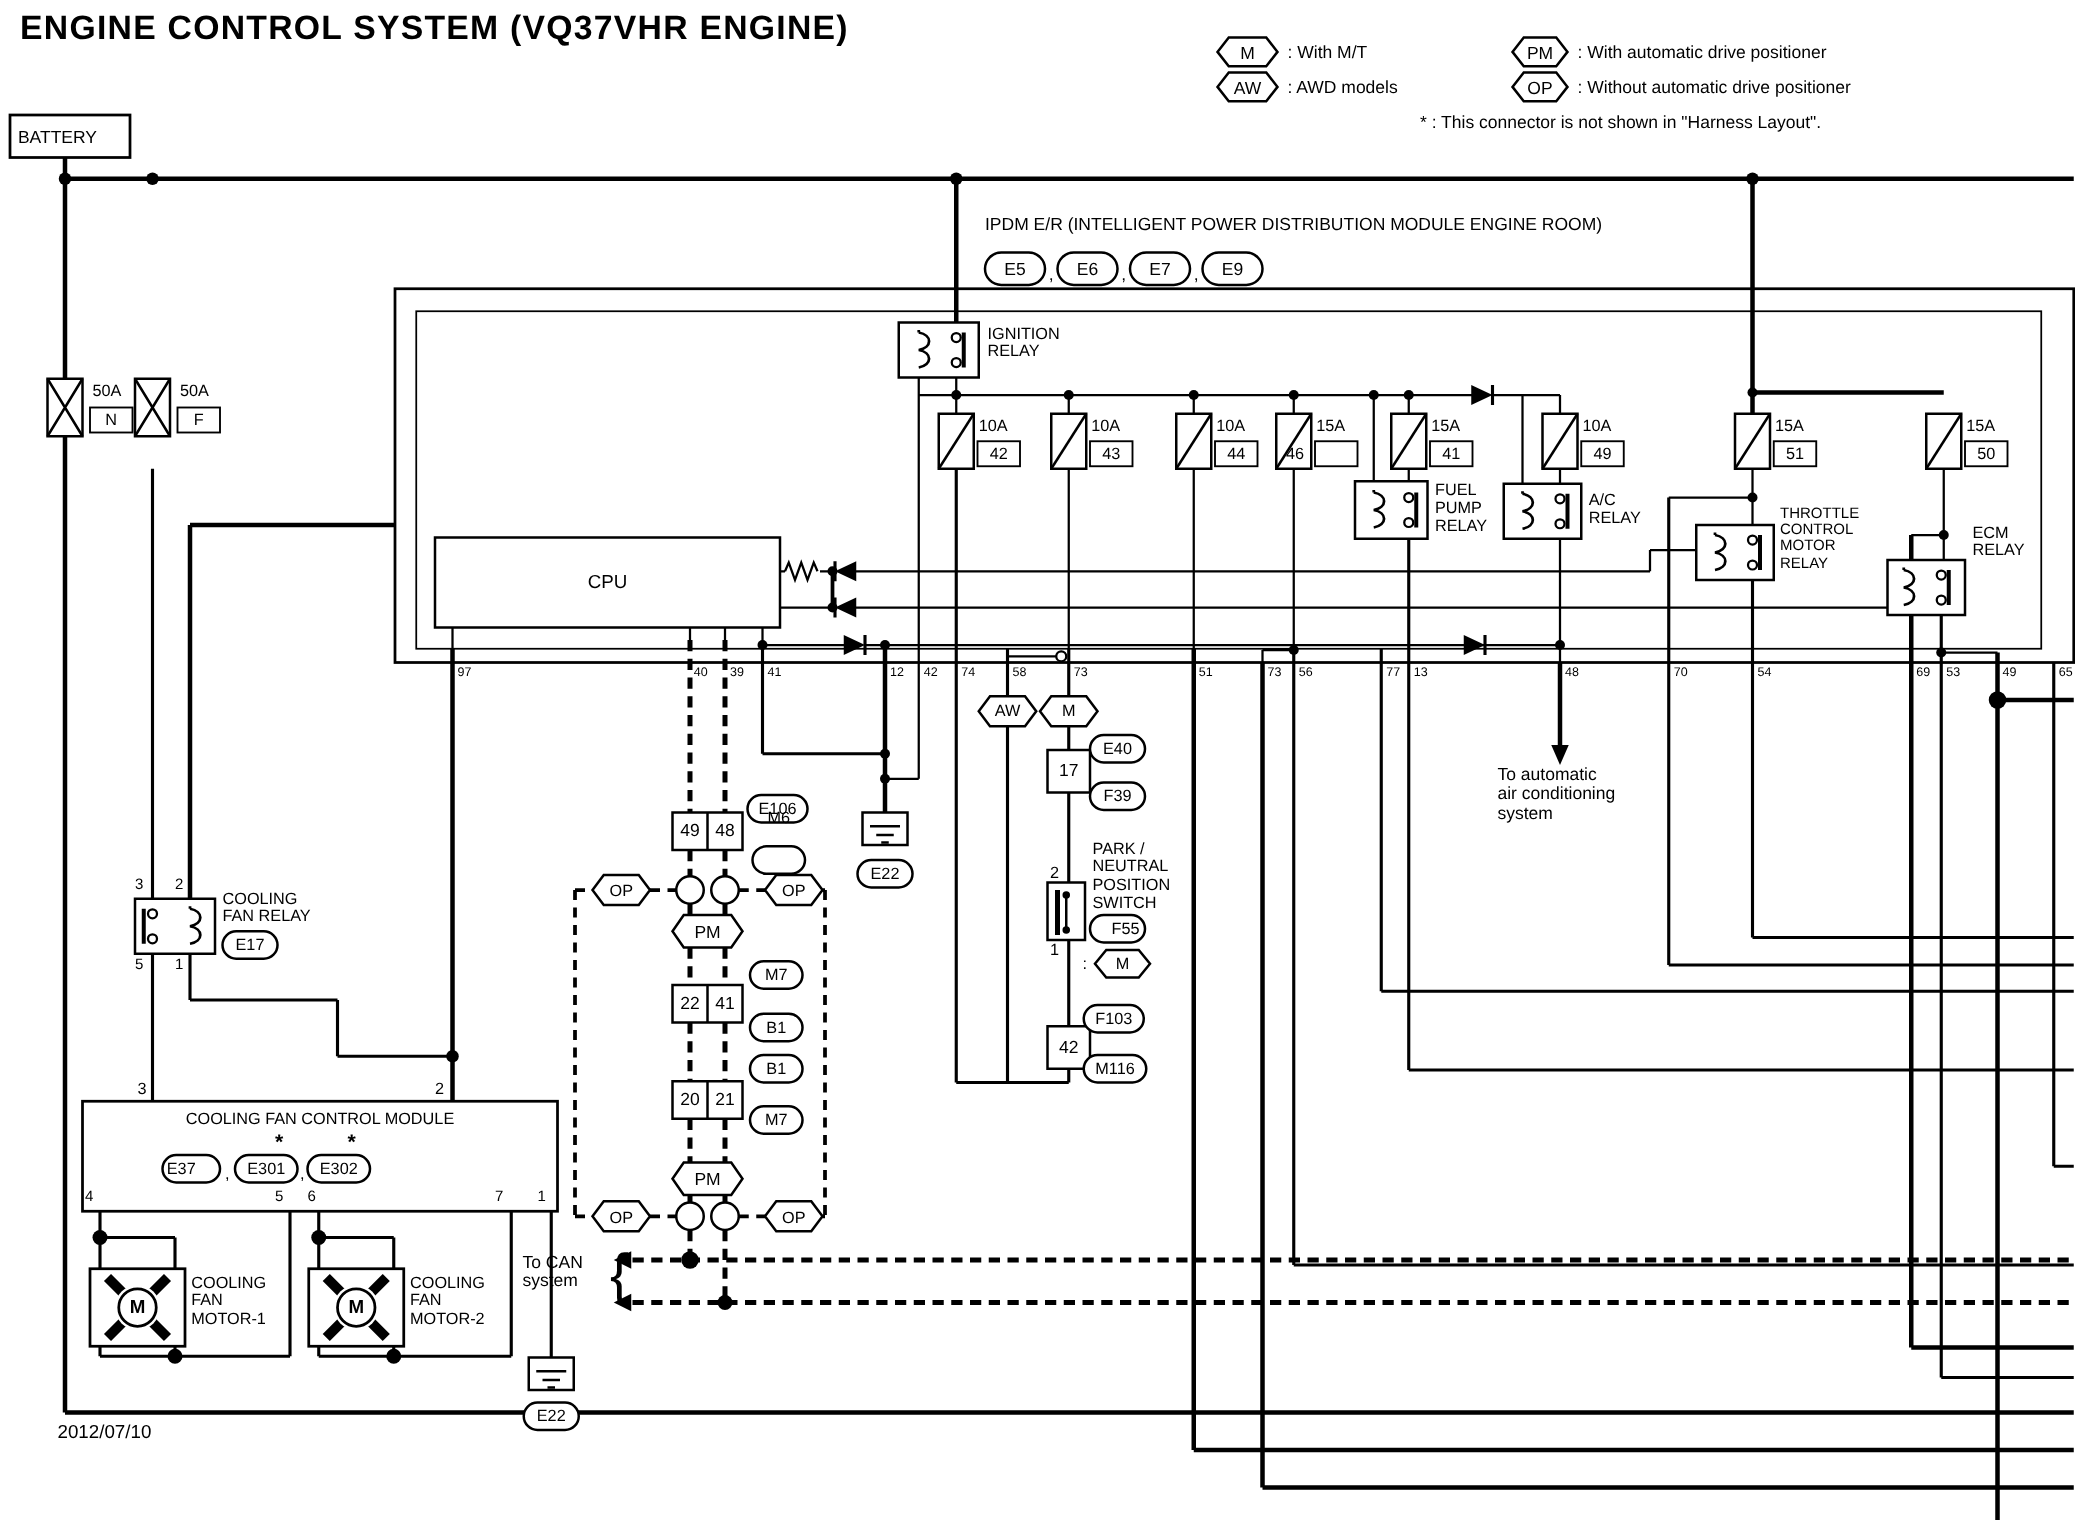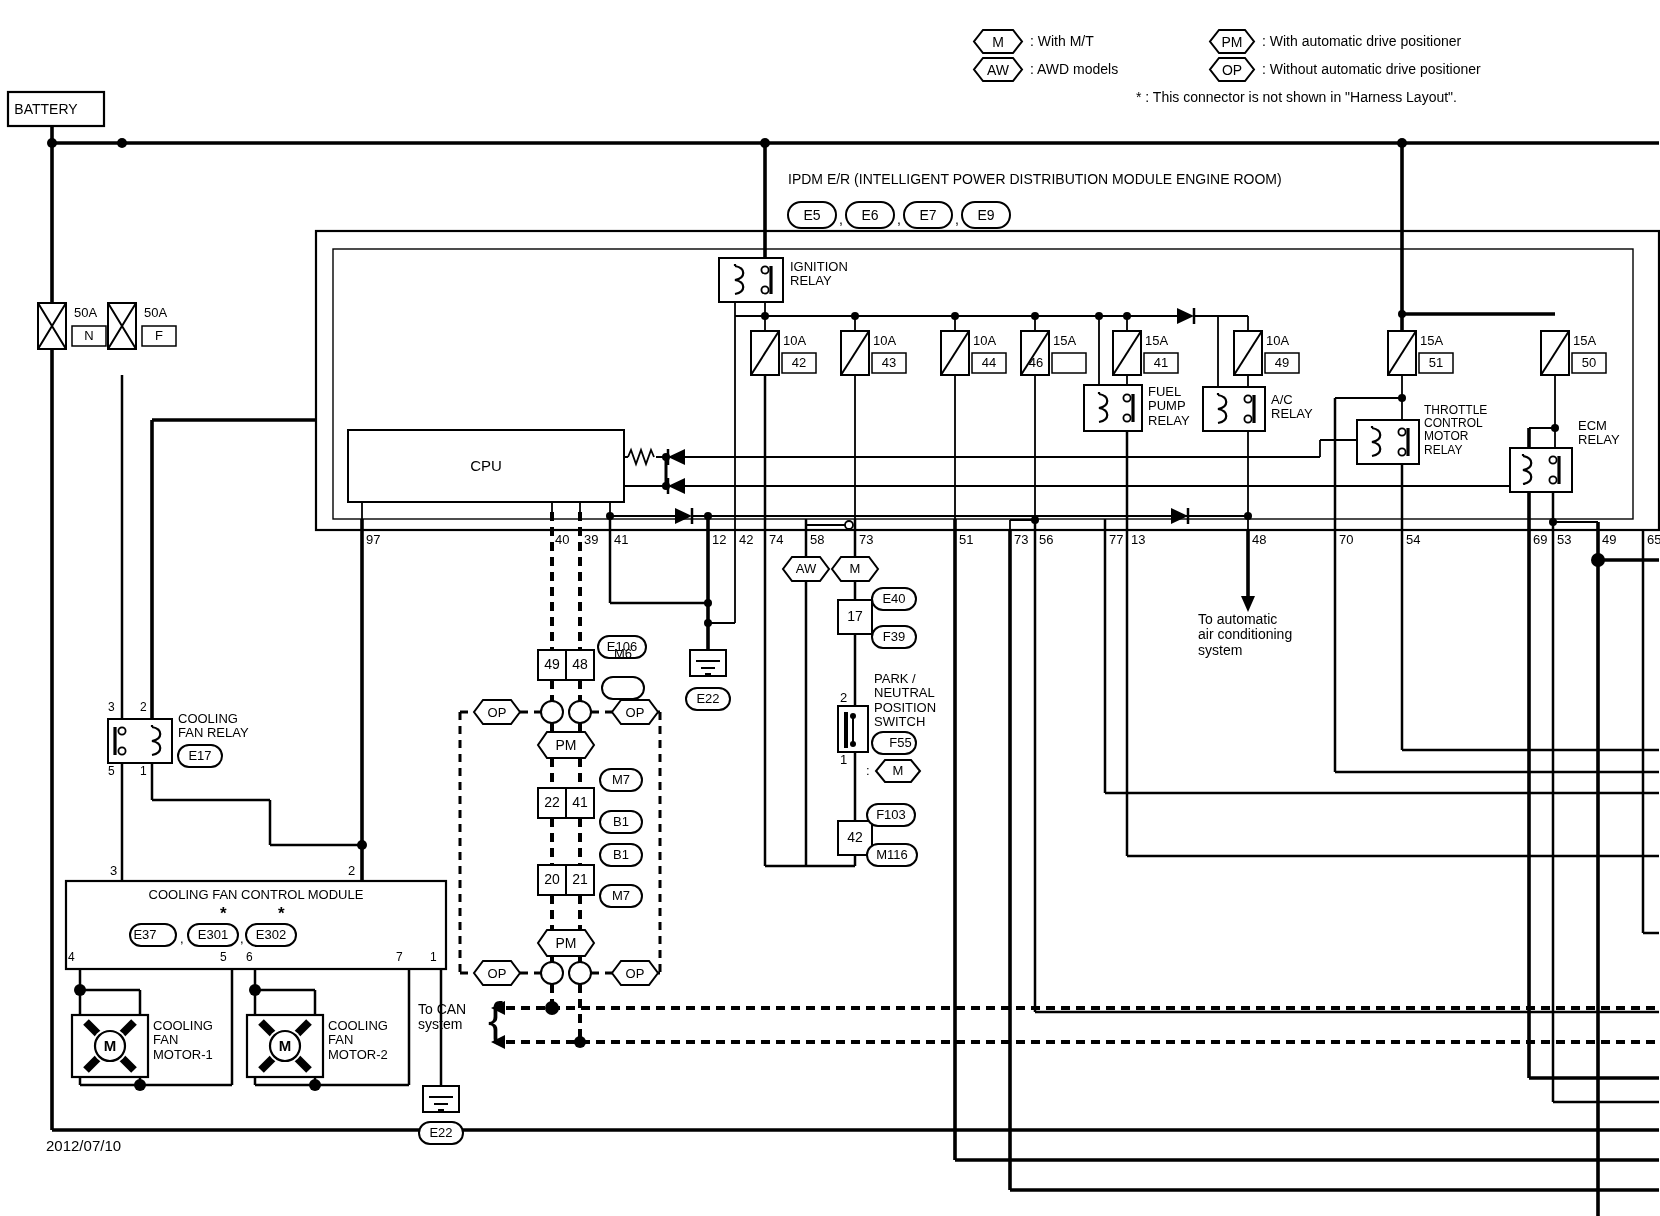--- a/index.html
+++ b/index.html
@@ -5,21 +5,21 @@
   html,body{margin:0;padding:0;background:#fff;}
   .stage{position:relative;width:1660px;height:1216px;background:#fff;overflow:hidden;
          font-family:"Liberation Sans",sans-serif;color:#000;}
   svg.wires{position:absolute;left:0;top:0;}
   .t{position:absolute;font-size:13px;line-height:1.1;white-space:pre-line;}
   .c{text-align:center;}
   .title{font-size:27px;font-weight:600;letter-spacing:1px;white-space:nowrap;}
   .f14{font-size:14px;}
   .f12{font-size:12px;}
   .f15{font-size:15px;}
-  .pin{font-size:13px;}
+  .pin{font-size:10px;}
   .star{font-size:17px;font-weight:bold;}
   .brace{font-size:46px;font-weight:100;line-height:1;}
   .mbold{font-weight:bold;font-size:15px;}
 </style>
 </head>
 <body>
 
 <div class="stage">
 
 <svg class="wires" width="1660" height="1216" viewBox="0 0 1660 1216">
@@ -312,20 +312,21 @@
         <circle cx="580" cy="1042" r="6"></circle>
     <circle cx="1598" cy="560" r="7"></circle>
   </g>
   <g fill="#000">
     <polygon points="1241,596 1255,596 1248,612"></polygon>
     <polygon points="505,1001 505,1015 491,1008"></polygon>
     <polygon points="505,1035 505,1049 491,1042"></polygon>
   </g>
 </svg>
 
+<div class="t title" style="left:16px;top:8px">ENGINE CONTROL SYSTEM (VQ37VHR ENGINE)</div>
 
 <div class="t c f14" style="left:974px;top:35px;width:48px">M</div>
 <div class="t f14" style="left:1030px;top:34px">: With M/T</div>
 <div class="t c f14" style="left:974px;top:63px;width:48px">AW</div>
 <div class="t f14" style="left:1030px;top:62px">: AWD models</div>
 <div class="t c f14" style="left:1210px;top:35px;width:44px">PM</div>
 <div class="t f14" style="left:1262px;top:34px">: With automatic drive positioner</div>
 <div class="t c f14" style="left:1210px;top:63px;width:44px">OP</div>
 <div class="t f14" style="left:1262px;top:62px">: Without automatic drive positioner</div>
 <div class="t f14" style="left:1136px;top:90px">* : This connector is not shown in "Harness Layout".</div>

